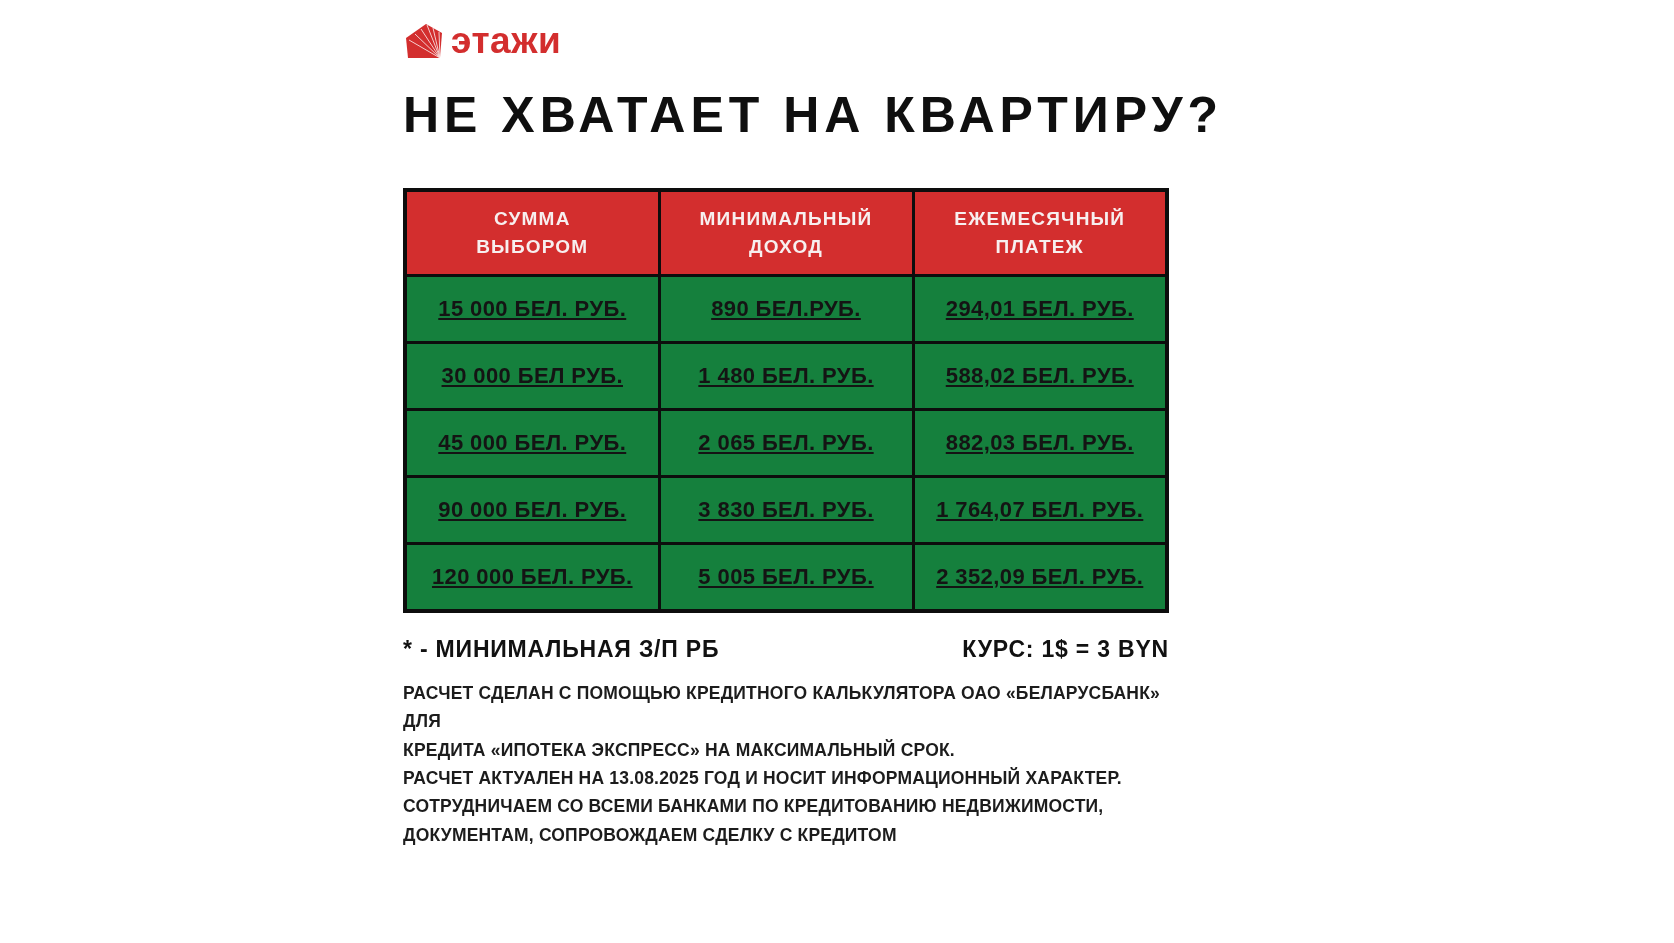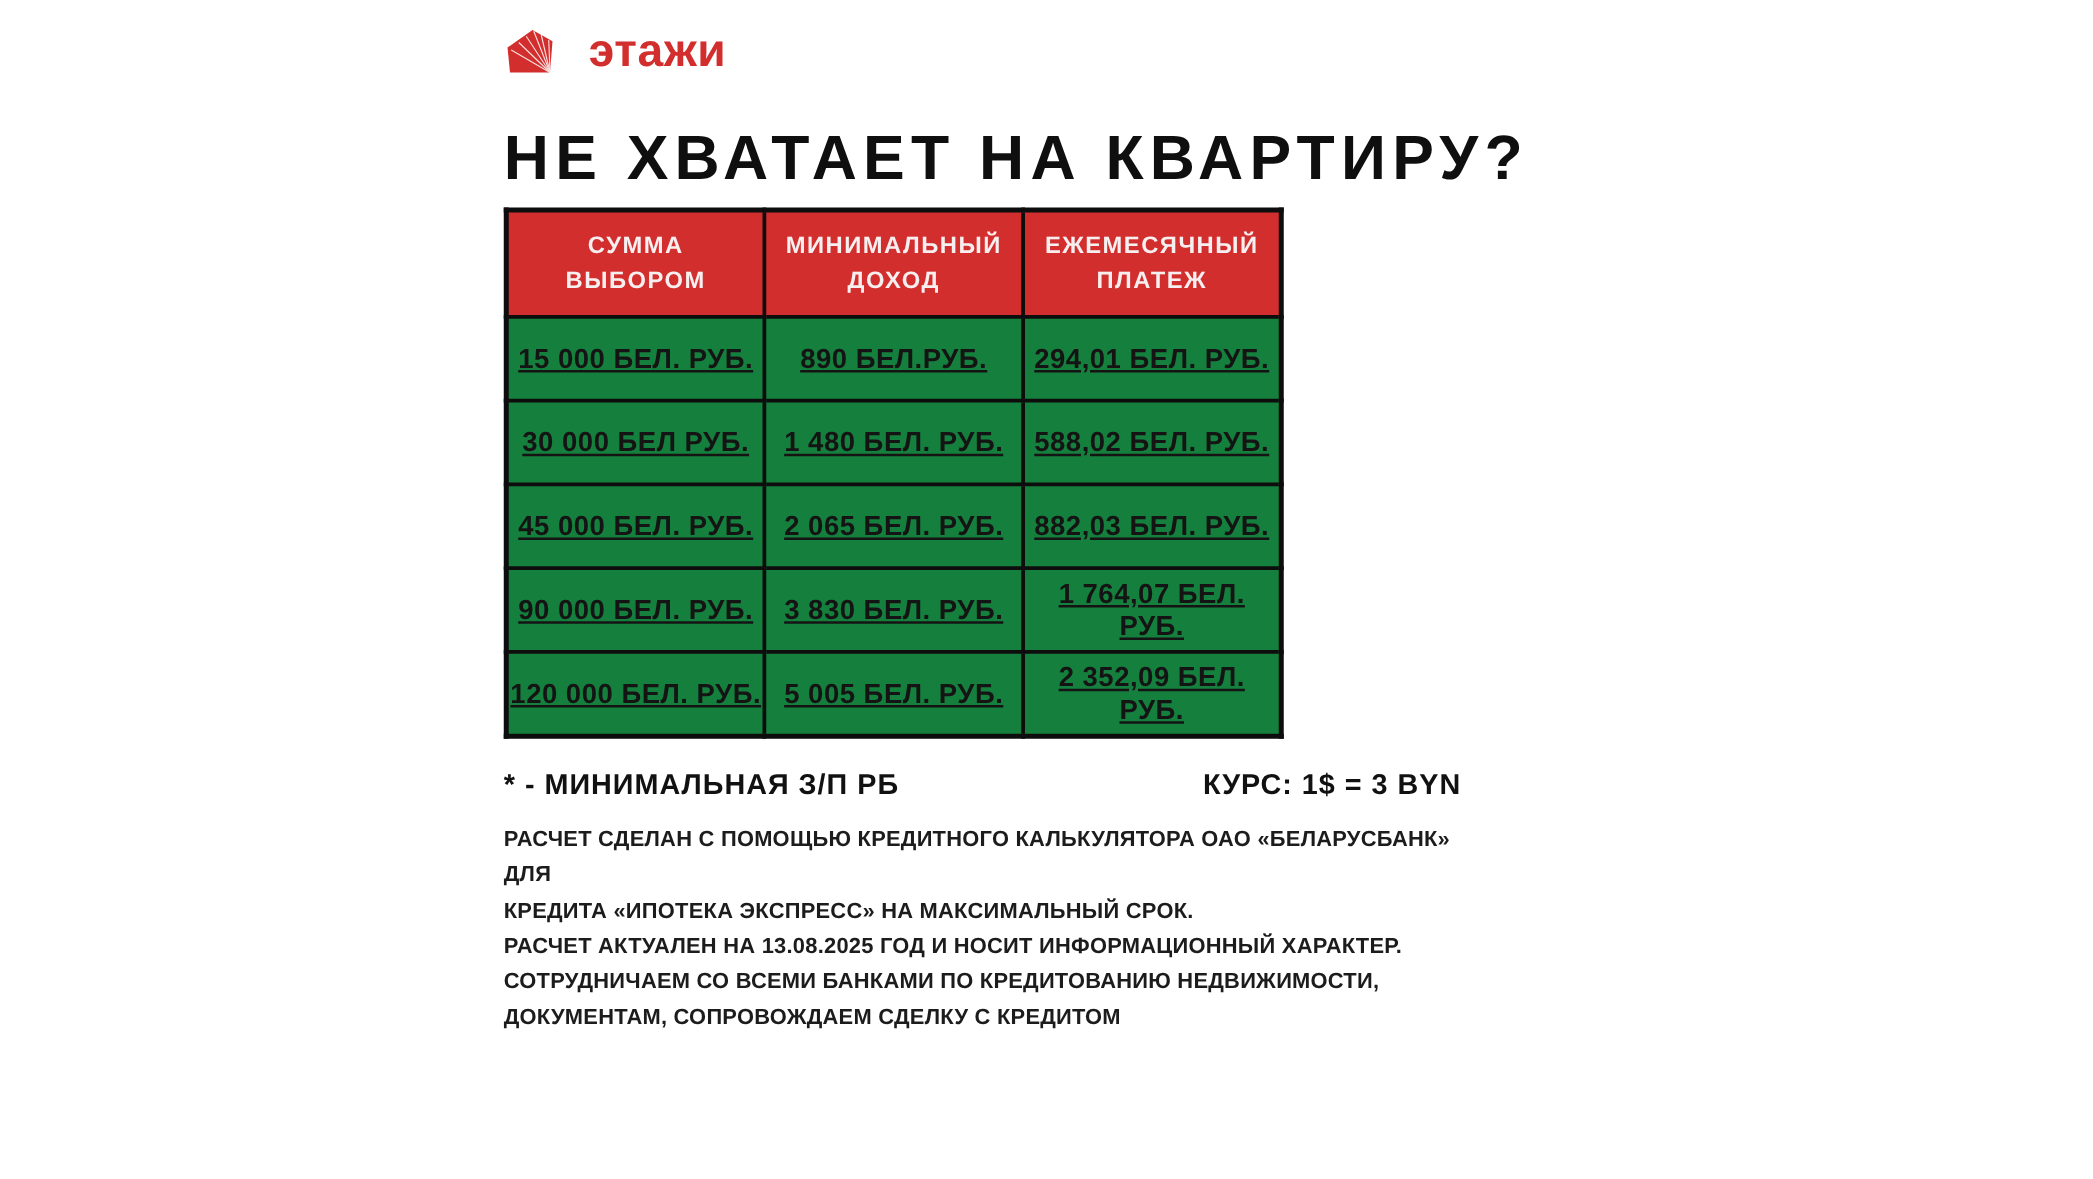--- a/index.html
+++ b/index.html
@@ -15,46 +15,46 @@
   .content {
     position: absolute;
     left: 403px;
     top: 20px;
     width: 766px;
   }
   
   .logo-row {
     display: flex;
     align-items: center;
-    gap: 26px;
+    gap: 6px;
     height: 44px;
   }
   .logo-icon { width: 42px; height: 38px; flex: 0 0 auto; }
   .logo-text {
     font-size: 37px;
     font-weight: 800;
     color: #d32e2e;
     letter-spacing: 0.5px;
     line-height: 1;
     padding-bottom: 4px;
   }
   
   .page-title {
-    margin-top: 37px;
+    margin-top: 26px;
     font-size: 50px;
     font-weight: 800;
     letter-spacing: 5px;
     color: #0f0f0f;
     line-height: 1.0;
     white-space: nowrap;
   }
   
   table.credit-table {
-    margin-top: 15px;
-    width: 624px;
+    margin-top: 48px;
+    width: 766px;
     border-collapse: collapse;
     table-layout: fixed;
   }
   table.credit-table th,
   table.credit-table td {
     border: 3px solid #0d0d0d;
     text-align: center;
     vertical-align: middle;
   }
   table.credit-table { border: 4px solid #0d0d0d; }

